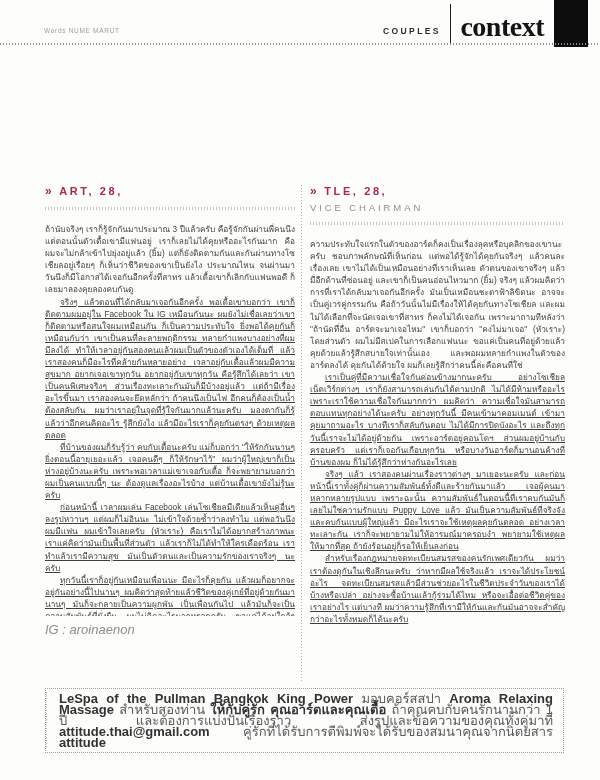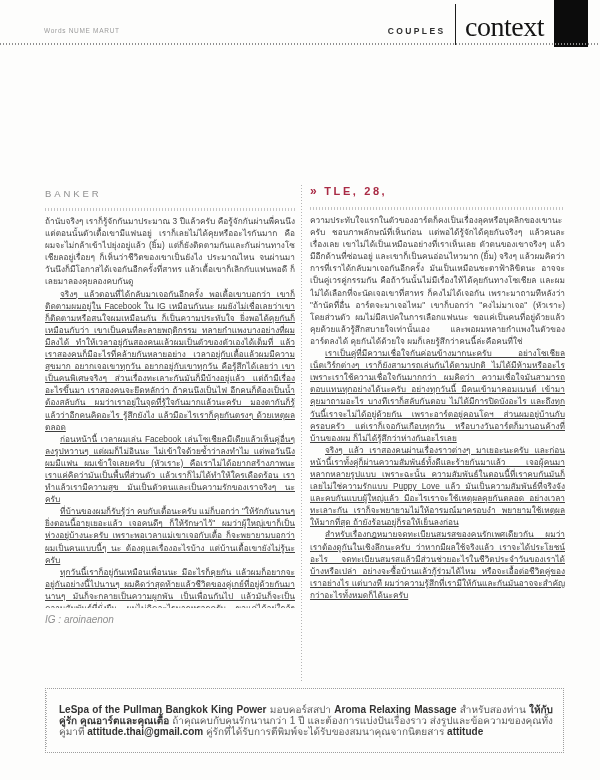--- a/index.html
+++ b/index.html
@@ -16,21 +16,21 @@
   .masthead {
     position:absolute; top:0; right:12px; height:47px;
     display:flex; align-items:flex-end;
   }
   .couples {
     font-size:8.5px; letter-spacing:2.4px; color:#2e2e2e;
     padding-bottom:11px; font-weight:bold;
   }
   .mast-divider { width:1.5px; height:41px; background:#1c1c1c; margin:0 9px 2px 9px; }
   .context-logo {
-    font-family:"Liberation Serif", serif; font-weight:normal;
+    font-family:"Liberation Serif", serif; font-weight:bold;
     font-size:28px; line-height:1; color:#141414;
     letter-spacing:-0.5px; padding-bottom:6px;
   }
   .black-box { width:34px; height:47px; background:#0c0c0c; margin-left:10px; align-self:flex-start; }
   .top-rule {
     position:absolute; left:0; top:43px; width:600px; height:2px;
     background:repeating-linear-gradient(90deg,#8f8f8f 0 1px, transparent 1px 3px);
   }
   
   .col { position:absolute; top:184px; }
@@ -39,26 +39,26 @@
   .col-name {
     font-size:11px; font-weight:bold; letter-spacing:2.6px; color:#a92b45;
   }
   .col-name .chev { margin-right:5px; font-size:12px; }
   .col-title { font-size:9.5px; letter-spacing:2.9px; color:#8f8f8f; margin-top:4px; }
   .col-rule {
     margin-top:9px; height:3px;
     background:repeating-linear-gradient(90deg,#c3c3c3 0 1px, transparent 1px 3px);
   }
   .col-body {
-    margin-top:4px; height:393px; overflow:hidden;
+    margin-top:13px; height:393px; overflow:hidden;
     font-size:8.3px; line-height:12.1px; text-align:justify; color:#3f3f3f;
   }
   .col-body p { margin:0; }
   .col-body p.indent { text-indent:15px;text-decoration:underline; }
-  .ig { margin-top:6px; font-size:10px; font-style:italic; color:#8e8e8e; }
+  .ig { margin-top:6px; font-size:13px; font-style:italic; color:#8e8e8e; }
   .vdivider {
     position:absolute; left:301px; top:185px; width:1px; height:498px;
     background:repeating-linear-gradient(180deg,#b3b3b3 0 1px, transparent 1px 3px);
   }
   
   .ad-box {
     position:absolute; left:45px; top:688px; width:519px; height:65px;
     border:1px dotted #9e9e9e; box-sizing:border-box;
     display:flex; align-items:center;
   }
@@ -76,57 +76,60 @@
   .lespa-sub {
     font-size:5.5px; letter-spacing:1.6px; margin-top:2px;
     align-self:flex-end; margin-right:12px;
   }
   .ad-vdiv {
     width:1px; align-self:stretch; margin:3px 0;
     background:repeating-linear-gradient(180deg,#b3b3b3 0 1px, transparent 1px 3px);
   }
   .ad-text {
     flex:1; padding:0 10px 0 12px;
-    font-size:10px; line-height:11px; color:#5a5a5a; text-align:justify;
+    font-size:13px; line-height:11px; color:#5a5a5a; text-align:justify;
   }
   .ad-text .b { font-weight:bold; color:#333333; }
 </style>
 </head>
 <body>
 
 <div class="page">
 
   <div class="credits">Words NUME MARUT</div>
   <div class="masthead">
     <span class="couples">COUPLES</span>
     <span class="mast-divider"></span>
     <span class="context-logo">context</span>
     <span class="black-box"></span>
   </div>
   <div class="top-rule"></div>
 
   <div class="col col-left">
-    <div class="col-title">BANKER</div>
+    <div class="col-name">
+      <span class="chev">»</span><span>ART, 28,</span>
+    </div>
     <div class="col-rule"></div>
     <div class="col-body">
       <p>ถ้านับจริงๆ เราก็รู้จักกันมาประมาณ 3 ปีแล้วครับ คือรู้จักกันผ่านพี่คนนึง แต่ตอนนั้นตัวเตื้อเขามีแฟนอยู่ เราก็เลยไม่ได้คุยหรืออะไรกันมาก คือผมจะไม่กล้าเข้าไปยุ่งอยู่แล้ว (ยิ้ม) แต่ก็ยังติดตามกันและกันผ่านทางโซเชียลอยู่เรื่อยๆ ก็เห็นว่าชีวิตของเขาเป็นยังไง ประมาณไหน จนผ่านมาวันนึงก็มีโอกาสได้เจอกันอีกครั้งที่สาทร แล้วเตื้อเขาก็เลิกกับแฟนพอดี ก็เลยมาลองคุยลองคบกันดู</p>
       <p class="indent">จริงๆ แล้วตอนที่ได้กลับมาเจอกันอีกครั้ง พอเตื้อเขาบอกว่า เขาก็ติดตามผมอยู่ใน Facebook ใน IG เหมือนกันนะ ผมยังไม่เชื่อเลยว่าเขาก็ติดตามหรือสนใจผมเหมือนกัน ก็เป็นความประทับใจ ยิ่งพอได้คุยกันก็เหมือนกับว่า เขาเป็นคนที่ละลายพฤติกรรม ทลายกำแพงบางอย่างที่ผมมีลงได้ ทำให้เวลาอยู่กันสองคนแล้วผมเป็นตัวของตัวเองได้เต็มที่ แล้วเราสองคนก็มีอะไรที่คล้ายกันหลายอย่าง เวลาอยู่กับเตื้อแล้วผมมีความสุขมาก อยากเจอเขาทุกวัน อยากอยู่กับเขาทุกวัน คือรู้สึกได้เลยว่า เขาเป็นคนพิเศษจริงๆ ส่วนเรื่องทะเลาะกันมันก็มีบ้างอยู่แล้ว แต่ถ้ามีเรื่องอะไรขึ้นมา เราสองคนจะยึดหลักว่า ถ้าคนนึงเป็นไฟ อีกคนก็ต้องเป็นน้ำ ต้องสลับกัน ผมว่าเราอยู่ในจุดที่รู้ใจกันมากแล้วนะครับ มองตากันก็รู้แล้วว่าอีกคนคิดอะไร รู้สึกยังไง แล้วมีอะไรเราก็คุยกันตรงๆ ด้วยเหตุผลตลอด</p>
+      <p class="indent">ที่บ้านของผมก็รับรู้ว่า คบกับเตื้อนะครับ แม่ก็บอกว่า "ให้รักกันนานๆ ยิ่งตอนนี้อายุเยอะแล้ว เจอคนดีๆ ก็ให้รักษาไว้" ผมว่าผู้ใหญ่เขาก็เป็นห่วงอยู่บ้างนะครับ เพราะพอเวลาแม่เขาเจอกับเตื้อ ก็จะพยายามบอกว่า ผมเป็นคนแบบนี้ๆ นะ ต้องดูแลเรื่องอะไรบ้าง แต่บ้านเตื้อเขายังไม่รู้นะครับ</p>
       <p class="indent">ก่อนหน้านี้ เวลาผมเล่น Facebook เล่นโซเชียลมีเดียแล้วเห็นคู่อื่นๆ ลงรูปหวานๆ แต่ผมก็ไม่อินนะ ไม่เข้าใจด้วยซ้ำว่าลงทำไม แต่พอวันนึงผมมีแฟน ผมเข้าใจเลยครับ (หัวเราะ) คือเราไม่ได้อยากสร้างภาพนะ เราแค่คิดว่ามันเป็นพื้นที่ส่วนตัว แล้วเราก็ไม่ได้ทำให้ใครเดือดร้อน เราทำแล้วเรามีความสุข มันเป็นตัวตนและเป็นความรักของเราจริงๆ นะครับ</p>
-      <p class="indent">ที่บ้านของผมก็รับรู้ว่า คบกับเตื้อนะครับ แม่ก็บอกว่า "ให้รักกันนานๆ ยิ่งตอนนี้อายุเยอะแล้ว เจอคนดีๆ ก็ให้รักษาไว้" ผมว่าผู้ใหญ่เขาก็เป็นห่วงอยู่บ้างนะครับ เพราะพอเวลาแม่เขาเจอกับเตื้อ ก็จะพยายามบอกว่า ผมเป็นคนแบบนี้ๆ นะ ต้องดูแลเรื่องอะไรบ้าง แต่บ้านเตื้อเขายังไม่รู้นะครับ</p>
       <p class="indent">ทุกวันนี้เราก็อยู่กันเหมือนเพื่อนนะ มีอะไรก็คุยกัน แล้วผมก็อยากจะอยู่กันอย่างนี้ไปนานๆ ผมคิดว่าสุดท้ายแล้วชีวิตของคู่เกย์ที่อยู่ด้วยกันมานานๆ มันก็จะกลายเป็นความผูกพัน เป็นเพื่อนกันไป แล้วมันก็จะเป็นความสัมพันธ์ที่ยั่งยืน ผมไม่คิดอะไรมากหรอกครับ ขอแค่ได้อยู่ใกล้ๆ เขา มีความสุขด้วยกันในทุกๆ วันเท่านั้นก็พอแล้ว</p>
     </div>
     <div class="ig">IG : aroinaenon</div>
   </div>
 
   <div class="vdivider"></div>
 
   <div class="col col-right">
     <div class="col-name">
       <span class="chev">»</span><span>TLE, 28,</span>
     </div>
+    <div class="col-title">VICE CHAIRMAN</div>
     <div class="col-rule"></div>
     <div class="col-body">
       <p>ความประทับใจแรกในตัวของอาร์ตก็คงเป็นเรื่องลุคหรือบุคลิกของเขานะครับ ชอบภาพลักษณ์ที่เห็นก่อน แต่พอได้รู้จักได้คุยกันจริงๆ แล้วคนละเรื่องเลย เขาไม่ได้เป็นเหมือนอย่างที่เราเห็นเลย ตัวตนของเขาจริงๆ แล้วมีอีกด้านที่ซ่อนอยู่ และเขาก็เป็นคนอ่อนไหวมาก (ยิ้ม) จริงๆ แล้วผมคิดว่า การที่เราได้กลับมาเจอกันอีกครั้ง มันเป็นเหมือนชะตาฟ้าลิขิตนะ อาจจะเป็นคู่เวรคู่กรรมกัน คือถ้าวันนั้นไม่มีเรื่องให้ได้คุยกันทางโซเชียล และผมไม่ได้เลือกที่จะนัดเจอเขาที่สาทร ก็คงไม่ได้เจอกัน เพราะมาถามทีหลังว่า "ถ้านัดที่อื่น อาร์ตจะมาเจอไหม" เขาก็บอกว่า "คงไม่มาเจอ" (หัวเราะ) โดยส่วนตัว ผมไม่มีสเปคในการเลือกแฟนนะ ขอแค่เป็นคนที่อยู่ด้วยแล้ว คุยด้วยแล้วรู้สึกสบายใจเท่านั้นเอง และพอผมทลายกำแพงในตัวของอาร์ตลงได้ คุยกันได้ด้วยใจ ผมก็เลยรู้สึกว่าคนนี้ล่ะคือคนที่ใช่</p>
       <p class="indent">เราเป็นคู่ที่มีความเชื่อใจกันค่อนข้างมากนะครับ อย่างโซเชียลเน็ตเวิร์กต่างๆ เราก็ยังสามารถเล่นกันได้ตามปกติ ไม่ได้มีห้ามหรืออะไร เพราะเราใช้ความเชื่อใจกันมากกว่า ผมคิดว่า ความเชื่อใจมันสามารถตอบแทนทุกอย่างได้นะครับ อย่างทุกวันนี้ มีคนเข้ามาคอมเมนต์ เข้ามาคุยมาถามอะไร บางทีเราก็สลับกันตอบ ไม่ได้มีการปิดบังอะไร และถึงทุกวันนี้เราจะไม่ได้อยู่ด้วยกัน เพราะอาร์ตอยู่คอนโดฯ ส่วนผมอยู่บ้านกับครอบครัว แต่เราก็เจอกันเกือบทุกวัน หรือบางวันอาร์ตก็มานอนค้างที่บ้านของผม ก็ไม่ได้รู้สึกว่าห่างกันอะไรเลย</p>
       <p class="indent">จริงๆ แล้ว เราสองคนผ่านเรื่องราวต่างๆ มาเยอะนะครับ และก่อนหน้านี้เราทั้งคู่ก็ผ่านความสัมพันธ์ทั้งดีและร้ายกันมาแล้ว เจอผู้คนมาหลากหลายรูปแบบ เพราะฉะนั้น ความสัมพันธ์ในตอนนี้ที่เราคบกันมันก็เลยไม่ใช่ความรักแบบ Puppy Love แล้ว มันเป็นความสัมพันธ์ที่จริงจัง และคบกันแบบผู้ใหญ่แล้ว มีอะไรเราจะใช้เหตุผลคุยกันตลอด อย่างเวลาทะเลาะกัน เราก็จะพยายามไม่ให้อารมณ์มาครอบงำ พยายามใช้เหตุผลให้มากที่สุด ถ้ายังร้อนอยู่ก็รอให้เย็นลงก่อน</p>
       <p class="indent">สำหรับเรื่องกฎหมายจดทะเบียนสมรสของคนรักเพศเดียวกัน ผมว่าเราต้องดูกันในเชิงลึกนะครับ ว่าหากมีผลใช้จริงแล้ว เราจะได้ประโยชน์อะไร จดทะเบียนสมรสแล้วมีส่วนช่วยอะไรในชีวิตประจำวันของเราได้บ้างหรือเปล่า อย่างจะซื้อบ้านแล้วกู้ร่วมได้ไหม หรือจะเอื้อต่อชีวิตคู่ของเราอย่างไร แต่บางที ผมว่าความรู้สึกที่เรามีให้กันและกันมันอาจจะสำคัญกว่าอะไรทั้งหมดก็ได้นะครับ</p>
     </div>
   </div>
 
   <div class="ad-box">

